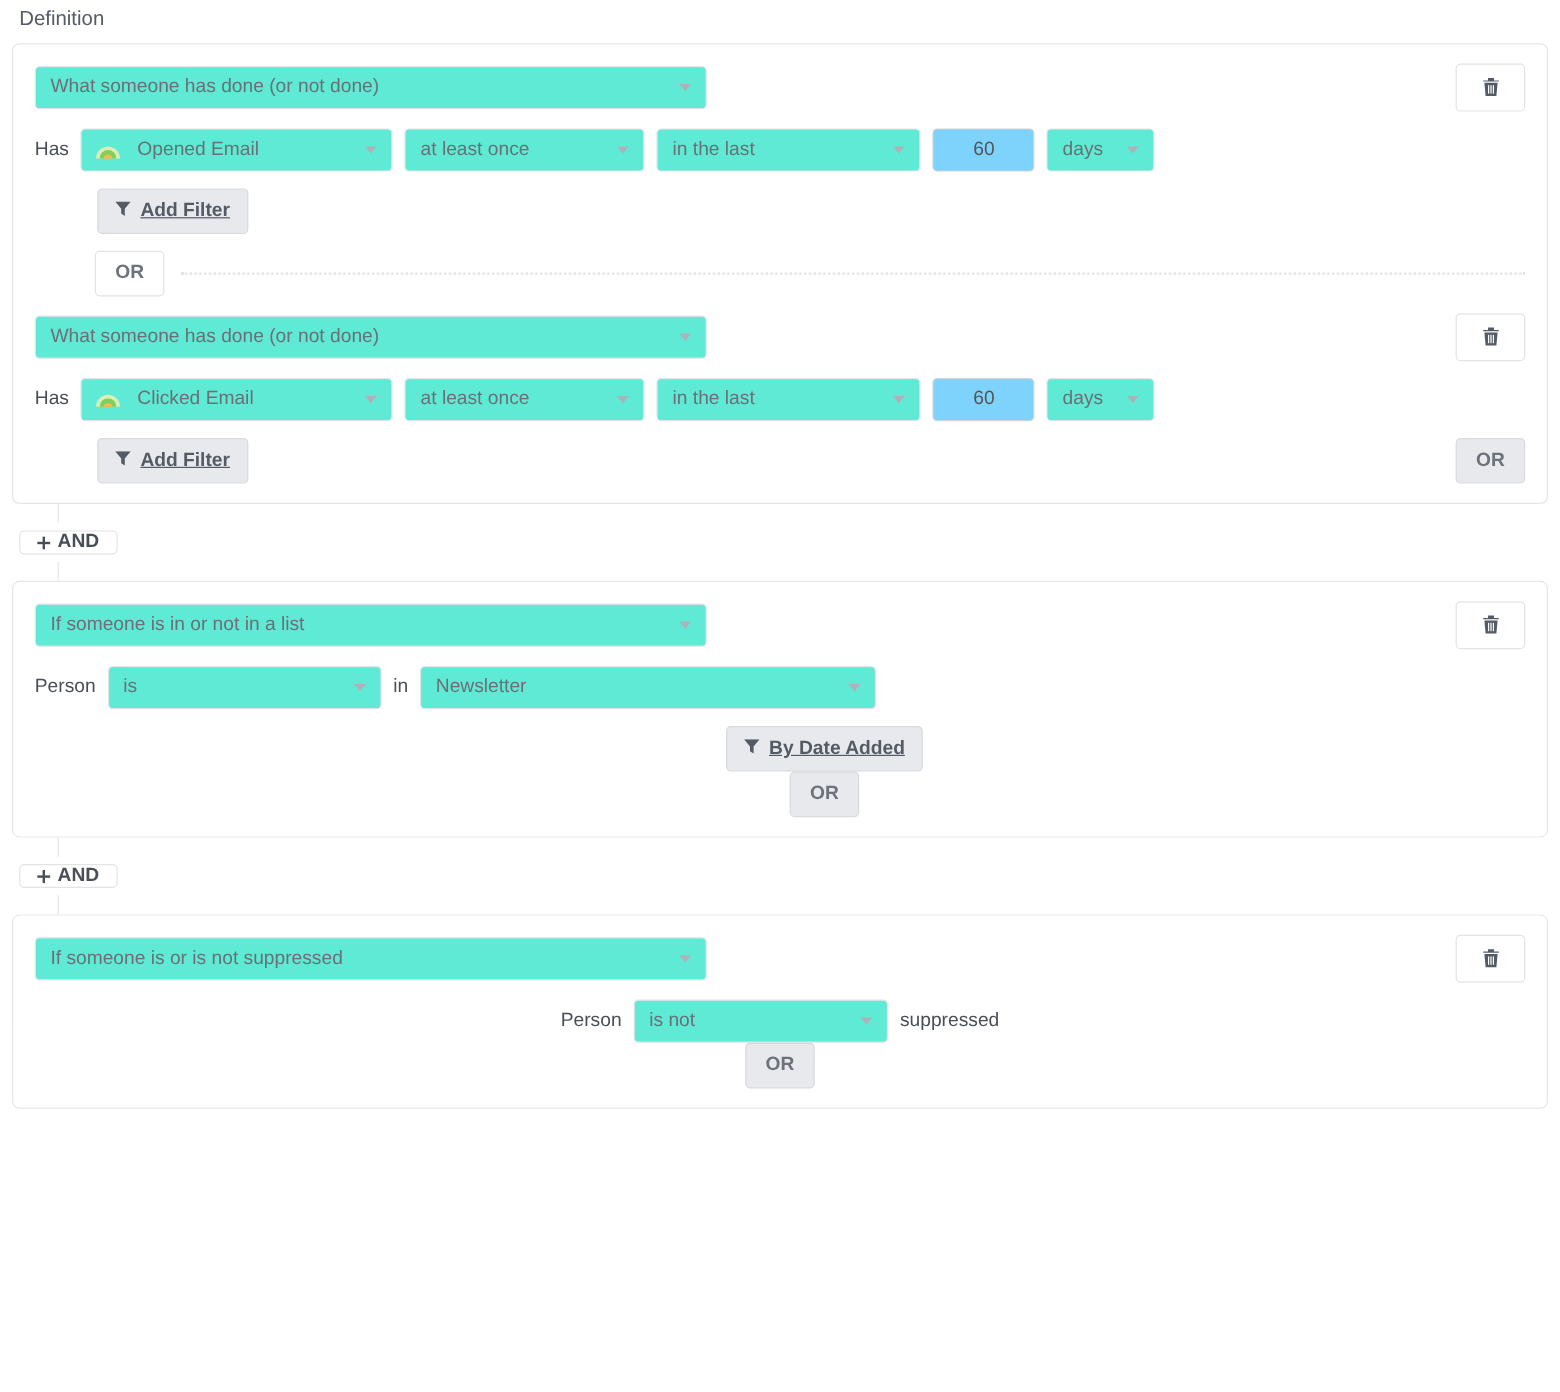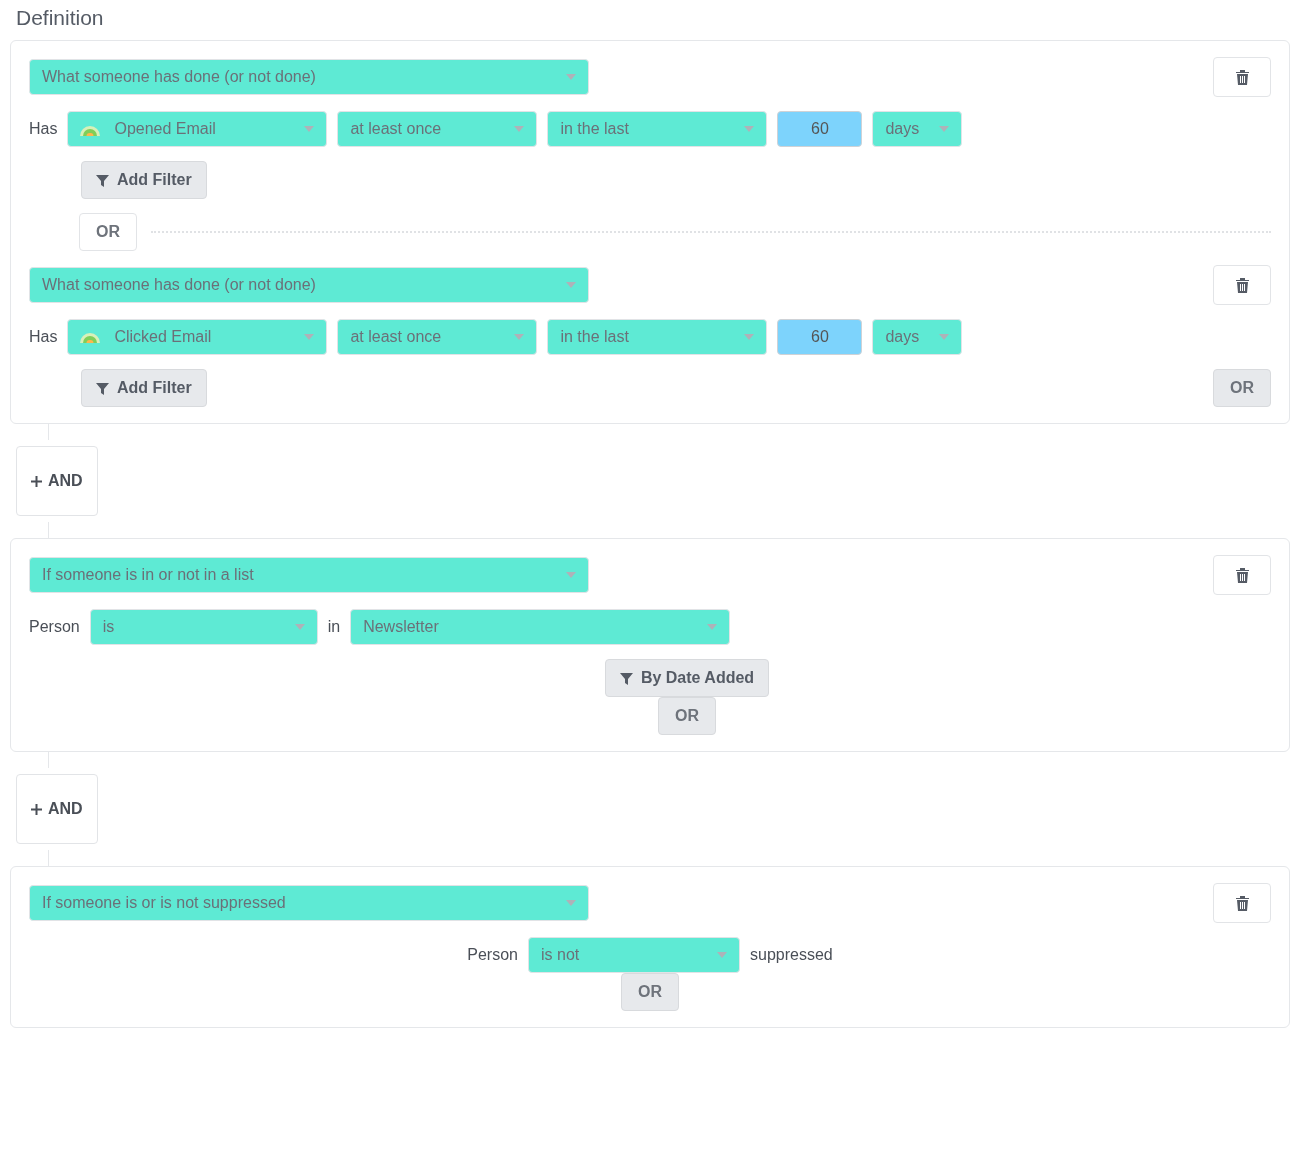--- a/index.html
+++ b/index.html
@@ -5,21 +5,21 @@
   * { box-sizing: border-box; }
   body {
     font-family: -apple-system, BlinkMacSystemFont, "Segoe UI", Helvetica, Arial, sans-serif;
     font-size: 16px;
     color: #555b65;
     background: #fff;
     margin: 0;
     padding: 6px 10px 20px 10px;
   }
   .heading {
-    font-size: 21px;
+    font-size: 17px;
     color: #555b65;
     margin: 0 0 10px 6px;
   }
   .card {
     border: 1px solid #e5e7ea;
     border-radius: 6px;
     padding: 16px 18px;
     background: #fff;
   }
   .row {
@@ -51,30 +51,31 @@
     border: 1px solid #cfd2d6;
     border-radius: 4px;
     padding: 9px 12px;
     width: 85px;
     text-align: center;
     color: #555;
     line-height: 1;
   }
   .btn {
     display: inline-flex;
-    align-items: flex-end;
+    align-items: flex-start;
     background: #e7e9ec;
     border: 1px solid #d8dadd;
     border-radius: 4px;
     padding: 10px 14px;
     color: #555b65;
     font-weight: 700;
     line-height: 1;
     cursor: pointer;
     gap: 8px;
+    text-decoration: underline;
   }
   .btn.icononly {
     background: #fff;
     border: 1px solid #e2e4e7;
     width: 58px;
     justify-content: center;
     height: 40px;
   }
   .or-pill {
     background: #e7e9ec;
@@ -110,21 +111,21 @@
   .or-sep .dash {
     flex: 1;
     border-top: 2px dotted #e0e2e5;
     margin-left: 14px;
     height: 0;
   }
   .and-btn {
     background: #fff;
     border: 1px solid #e2e4e7;
     border-radius: 4px;
-    padding: 26px 14px;
+    padding: 1px 14px;
     color: #4a4f57;
     font-weight: 700;
     line-height: 1;
     cursor: pointer;
     margin: 6px 0 6px 6px;
     display: inline-flex;
     align-items: center;
     gap: 6px;
   }
   .connector { margin-left: 38px; width: 0; border-left: 1px solid #e5e7ea; height: 16px; }

